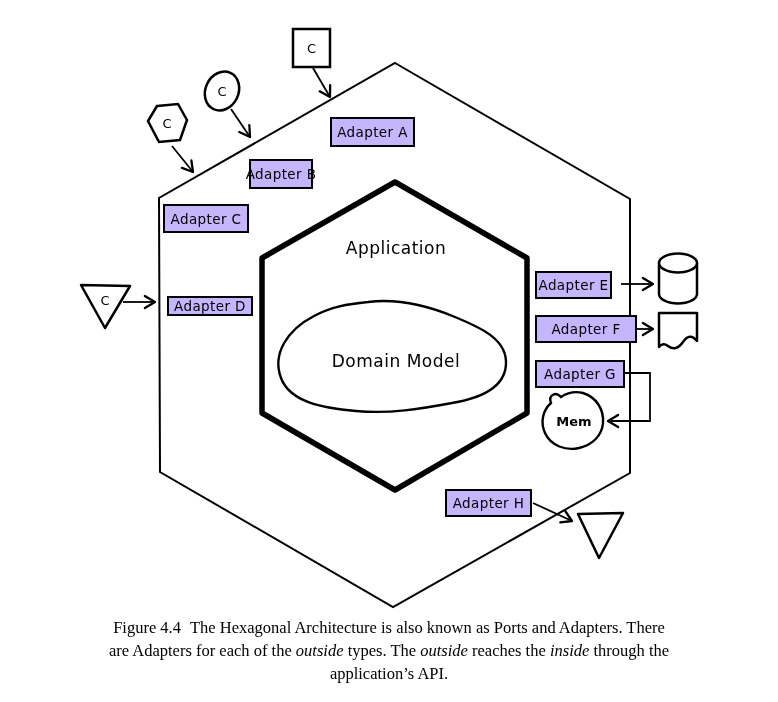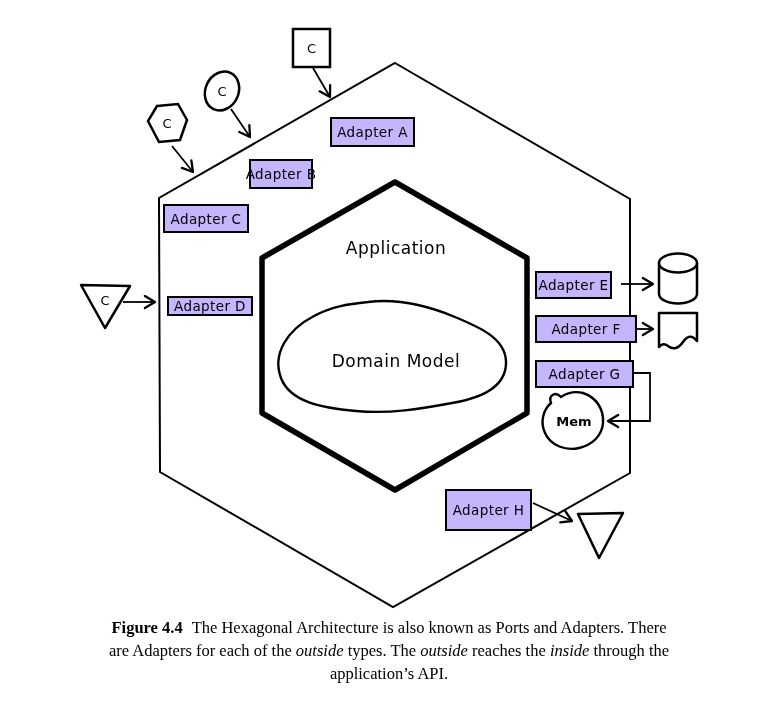--- a/index.html
+++ b/index.html
@@ -20,21 +20,21 @@
     position:absolute; display:flex; align-items:center; justify-content:center;
     font-size:13px; white-space:nowrap;
   }
   .big-label { font-size:17px; letter-spacing:0.5px; }
 
   #caption {
     position:absolute; left:0; top:616px; width:778px;
     font-family:"Liberation Serif", serif; font-size:16.5px; line-height:23px;
     text-align:center; color:#000;
   }
-  #caption .fig-label { font-weight:bold; margin-right:9px; }
+  #caption .fig-label { font-weight:normal; margin-right:9px; }
   #caption i { font-style:italic; }
 </style>
 </head>
 <body>
 
 <div id="page">
 
   <svg id="diagram-svg" width="778" height="614" viewBox="0 0 778 614">
     <defs>
       <marker id="ah" viewBox="0 0 12 12" refX="9" refY="6" markerWidth="9" markerHeight="9" orient="auto-start-reverse">
@@ -76,22 +76,22 @@
     <path d="M621,373 L650,373 L650,421 L608,421" fill="none" stroke="#000" stroke-width="1.8" marker-end="url(#ah)"></path>
     <path d="M533,503 L572,521" fill="none" stroke="#000" stroke-width="1.8" marker-end="url(#ah)"></path>
   </svg>
 
   <div class="adapter-box" style="left:330px; top:117px; width:85px; height:30px;">Adapter A</div>
   <div class="adapter-box" style="left:249px; top:159px; width:64px; height:30px;">Adapter B</div>
   <div class="adapter-box" style="left:163px; top:204px; width:86px; height:29px;">Adapter C</div>
   <div class="adapter-box" style="left:167px; top:296px; width:86px; height:20px;">Adapter D</div>
   <div class="adapter-box" style="left:535px; top:271px; width:77px; height:28px;">Adapter E</div>
   <div class="adapter-box" style="left:535px; top:315px; width:102px; height:28px;">Adapter F</div>
-  <div class="adapter-box" style="left:535px; top:360px; width:99px; height:28px;">Adapter G</div>
-  <div class="adapter-box" style="left:445px; top:489px; width:87px; height:42px;">Adapter H</div>
+  <div class="adapter-box" style="left:535px; top:360px; width:90px; height:28px;">Adapter G</div>
+  <div class="adapter-box" style="left:445px; top:489px; width:87px; height:28px;">Adapter H</div>
 
   <div class="shape-label big-label" style="left:316px; top:237px; width:160px; height:22px;">Application</div>
   <div class="shape-label big-label" style="left:306px; top:350px; width:180px; height:22px;">Domain Model</div>
   <div class="shape-label" style="left:549px; top:412px; width:50px; height:18px;font-weight:bold;">Mem</div>
 
   <div class="shape-label" style="left:293px; top:39px; width:37px; height:18px;">C</div>
   <div class="shape-label" style="left:204px; top:82px; width:36px; height:18px;">C</div>
   <div class="shape-label" style="left:149px; top:114px; width:36px; height:18px;">C</div>
   <div class="shape-label" style="left:87px; top:291px; width:36px; height:18px;">C</div>
 

